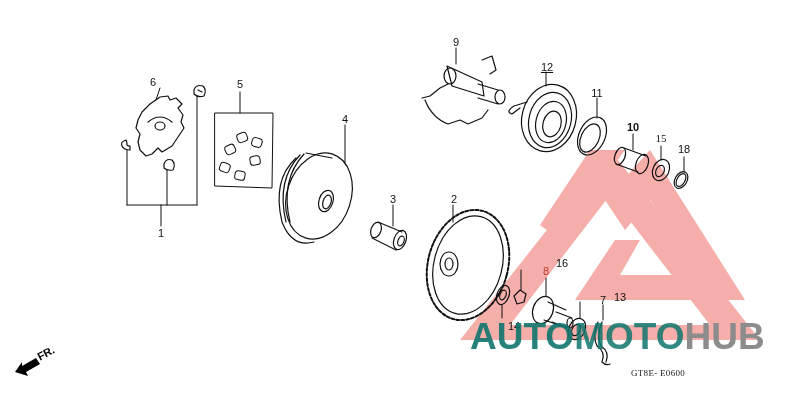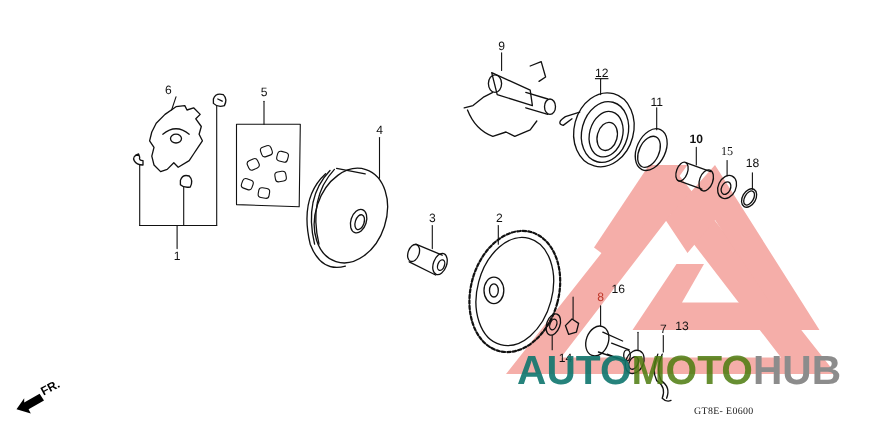--- a/index.html
+++ b/index.html
@@ -4,21 +4,21 @@
   <style>
     html, body { margin: 0; padding: 0; background: #ffffff; }
     body { width: 800px; height: 400px; position: relative; overflow: hidden; font-family: "Liberation Sans", sans-serif; }
     #diagram { position: absolute; left: 0; top: 0; width: 800px; height: 400px; }
     .callout { position: absolute; font-family: "Liberation Sans", sans-serif; font-size: 11px; color: #111; line-height: 1; transform: translate(-50%, 0); }
     .callout.red { color: #c0392b; }
     .code-label { position: absolute; left: 631px; top: 368px; font-family: Liberation Serif, serif; font-size: 9px; color: #222; letter-spacing: 0.3px; }
     .fr-label { position: absolute; left: 37px; top: 347px; font-family: "Liberation Sans", sans-serif; font-weight: bold; font-size: 11px; color: #000; transform: rotate(-28deg); }
     .wm-text { position: absolute; left: 470px; top: 318px; font-family: "Liberation Sans", sans-serif; font-weight: bold; font-size: 37px; letter-spacing: 0px; line-height: 1; white-space: nowrap; }
     .wm-auto { color: #0f766e; opacity: 0.9; }
-    .wm-moto { color: #4d7c0f; opacity: 0.85; text-align: center; }
+    .wm-moto { color: #0f766e; opacity: 0.85; text-align: center; }
     .wm-hub { color: #8c8c8c; }
   </style>
 </head>
 <body>
 
 <svg id="diagram" viewBox="0 0 800 400" xmlns="http://www.w3.org/2000/svg">
 
   <g fill="#f4a6a0" opacity="0.9">
 
     <path d="M 610 150 L 760 340 L 460 340 Z M 610 195 L 510 325 L 710 325 Z" fill-rule="evenodd"></path>

